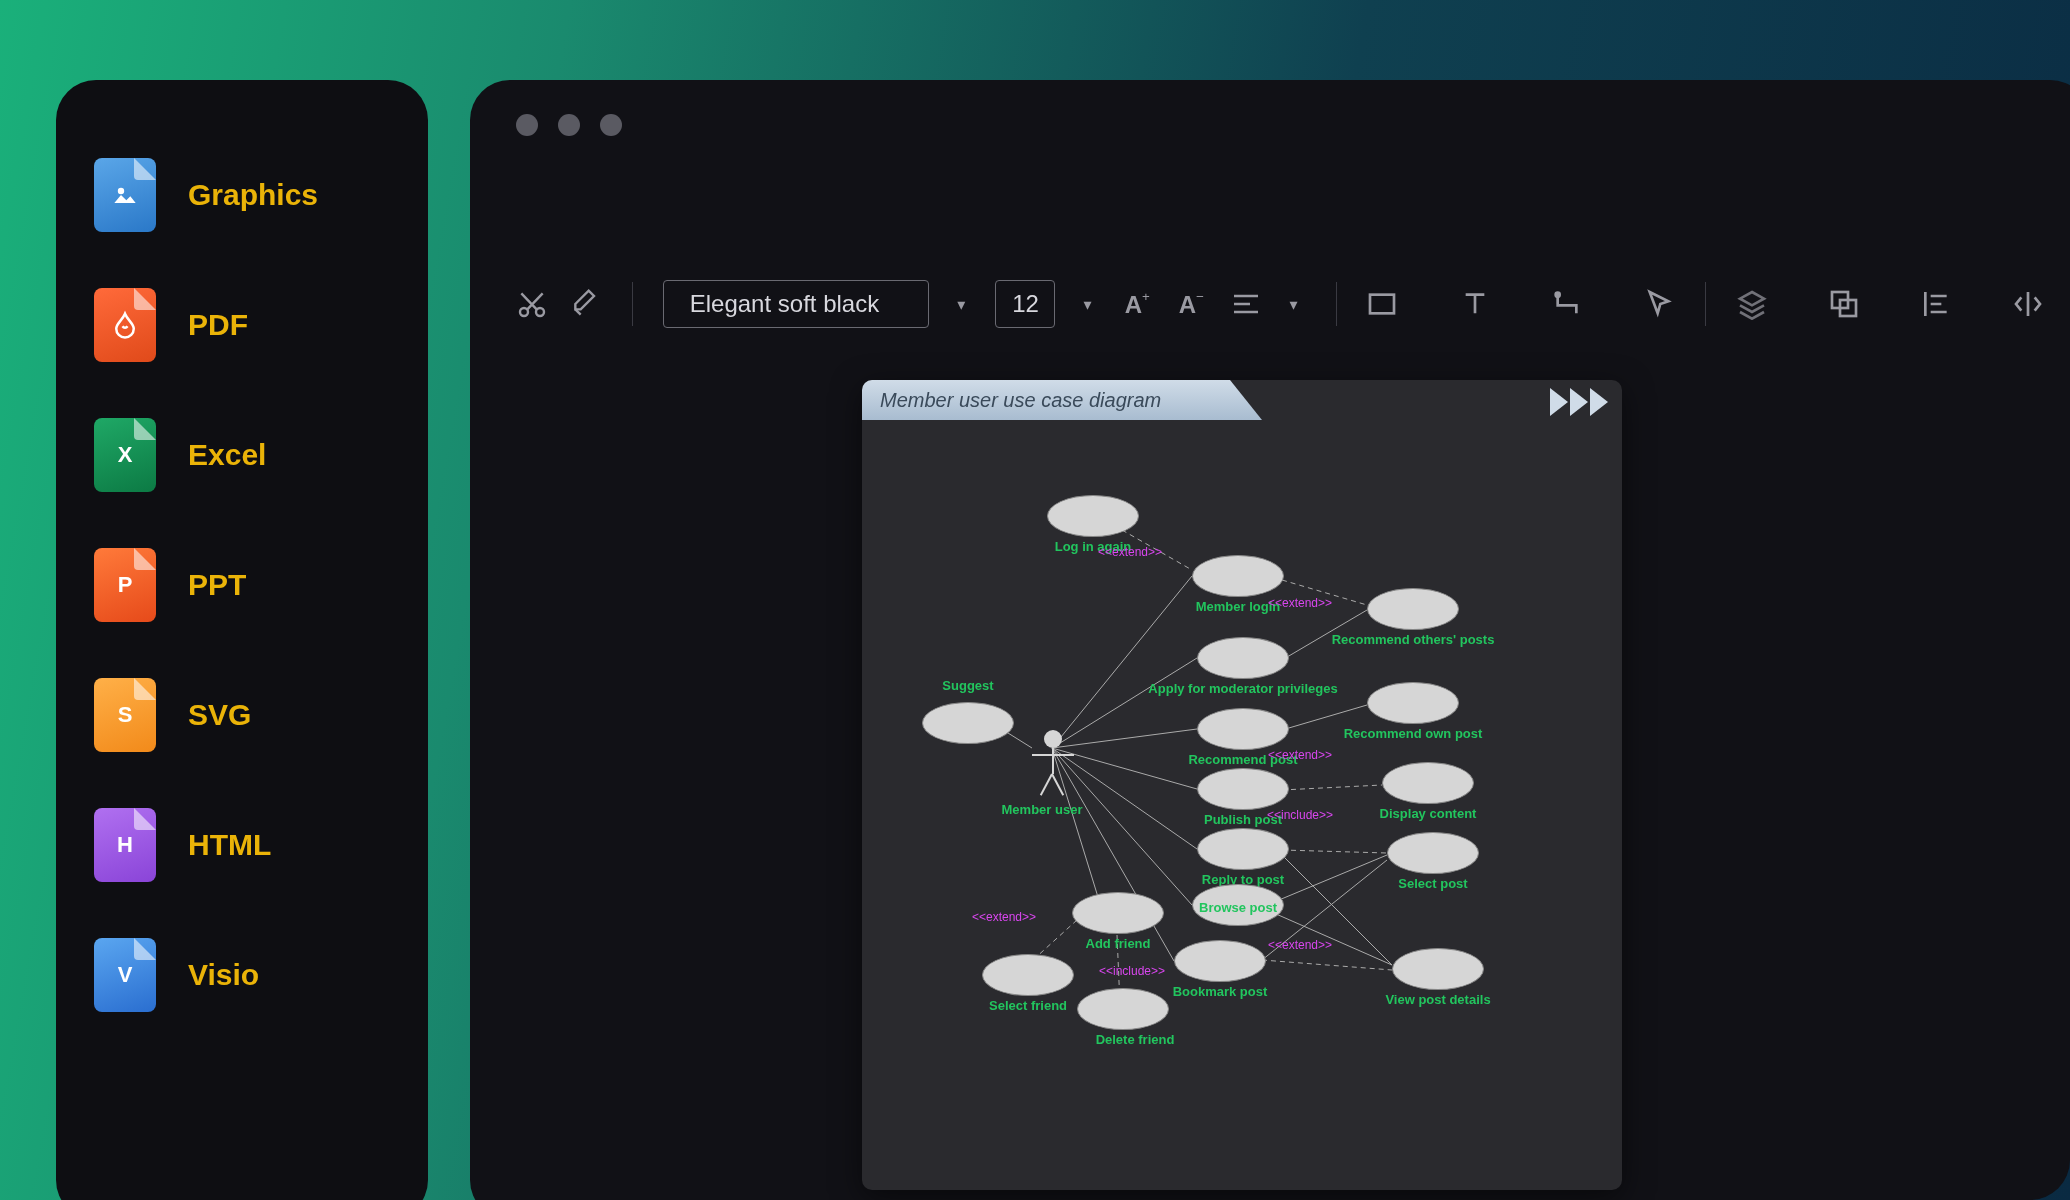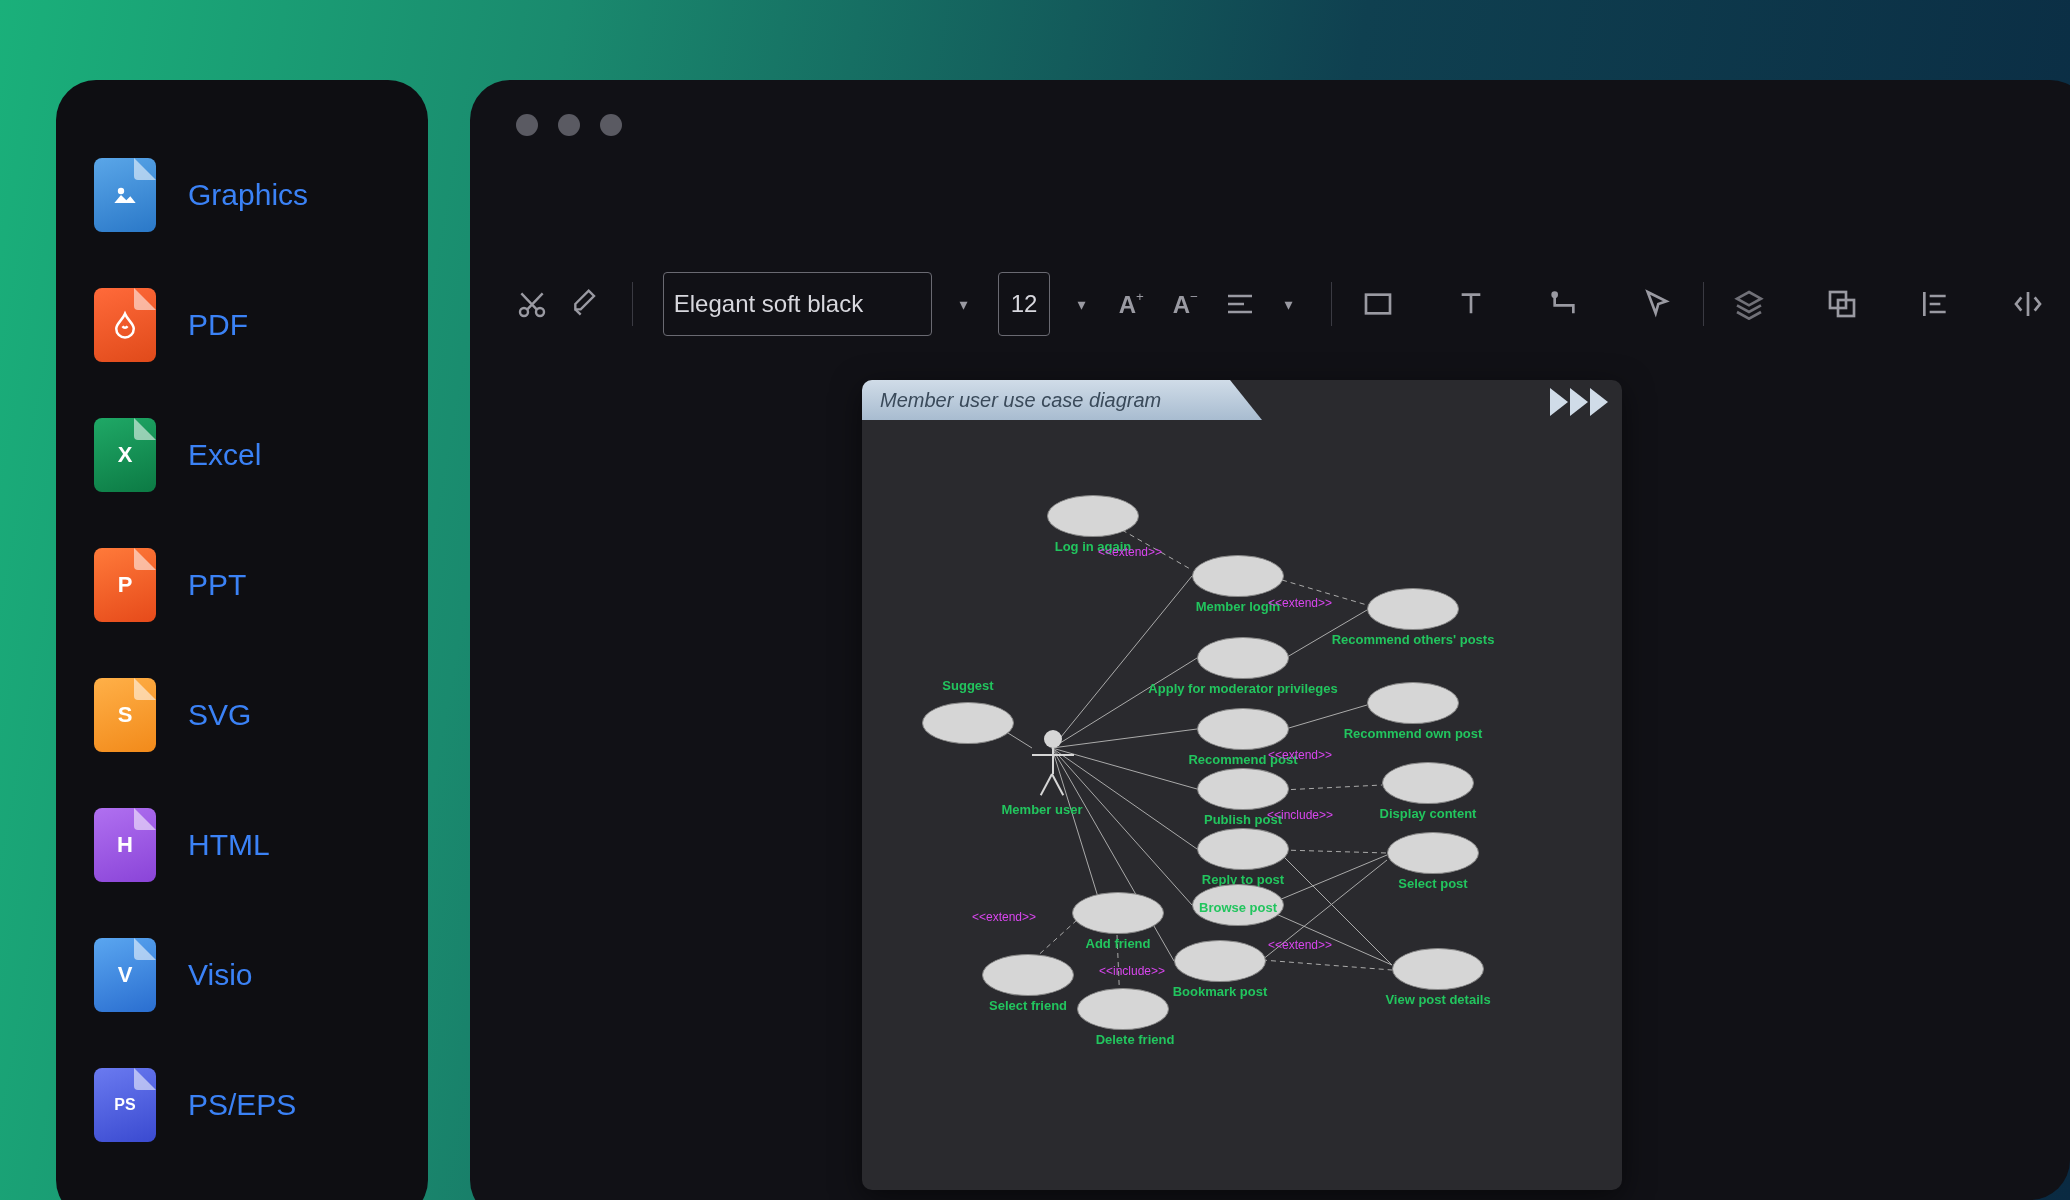--- a/index.html
+++ b/index.html
@@ -28,40 +28,40 @@
   position:absolute; inset:0; border-radius:8px;
   display:flex; align-items:center; justify-content:center;
   color:#fff; font-weight:700; font-size:22px;
 }
 .fold {
   position:absolute; top:0; right:0; width:22px; height:22px;
   background:rgba(255,255,255,.55);
   clip-path:polygon(0 0,100% 100%,0 100%);
   border-bottom-left-radius:4px;
 }
-.side-label { color:#3b82f6; font-size:30px; font-weight:400; }
+.side-label { color:#eab308; font-size:30px; font-weight:700; }
 
 .editor {
   position:absolute; left:470px; top:80px;
   width:1620px; height:1140px;
   background:#111116; border-radius:40px;
 }
 .dots { display:flex; gap:20px; padding:34px 0 0 46px; }
 .dot { width:22px; height:22px; border-radius:50%; background:#5a5a62; }
 
 .toolbar {
   position:absolute; top:190px; left:0; right:0; height:68px;
   display:flex; align-items:center; padding:0 46px; gap:22px;
 }
 .tbtn { width:36px; height:36px; color:#9a9aa2; display:flex; align-items:center; justify-content:center; cursor:pointer; }
 .tbtn svg { width:32px; height:32px; }
 .sep { width:1px; height:44px; background:#3a3a42; margin:0 8px; }
 .sel {
-  height:64px; border:1px solid #6a6a72; background:transparent;
-  color:#d8d8de; font-size:24px; padding:0 10px;
+  height:48px; border:1px solid #6a6a72; background:transparent;
+  color:#d8d8de; font-size:24px; padding:0 26px;
   display:flex; align-items:center; border-radius:4px;
 }
 .sel.font { width:344px; }
 .drop { width:22px; color:#9a9aa2; margin-left:6px; }
 .sel.size { width:60px; justify-content:center; }
 
 .canvas {
   position:absolute; left:392px; top:300px;
   width:760px; height:810px;
   background:#2a2a2e; border-radius:10px;
@@ -169,27 +169,20 @@
         <div class="fold"></div>
       </div>
       <div class="side-label">HTML</div>
     </div>
     <div class="side-item">
       <div class="side-icon">
         <div class="filedoc" style="background: linear-gradient(160deg, rgb(90, 166, 240) 0%, rgb(42, 110, 208) 100%);">V</div>
         <div class="fold"></div>
       </div>
       <div class="side-label">Visio</div>
-    </div>
-    <div class="side-item">
-      <div class="side-icon">
-        <div class="filedoc" style="background: linear-gradient(160deg, rgb(106, 122, 240) 0%, rgb(58, 74, 208) 100%); font-size: 16px;">PS</div>
-        <div class="fold"></div>
-      </div>
-      <div class="side-label">PS/EPS</div>
     </div>
   </div>
 
 <div class="editor">
   <div class="dots">
     <div class="dot"></div>
     <div class="dot"></div>
     <div class="dot"></div>
   </div>
 

